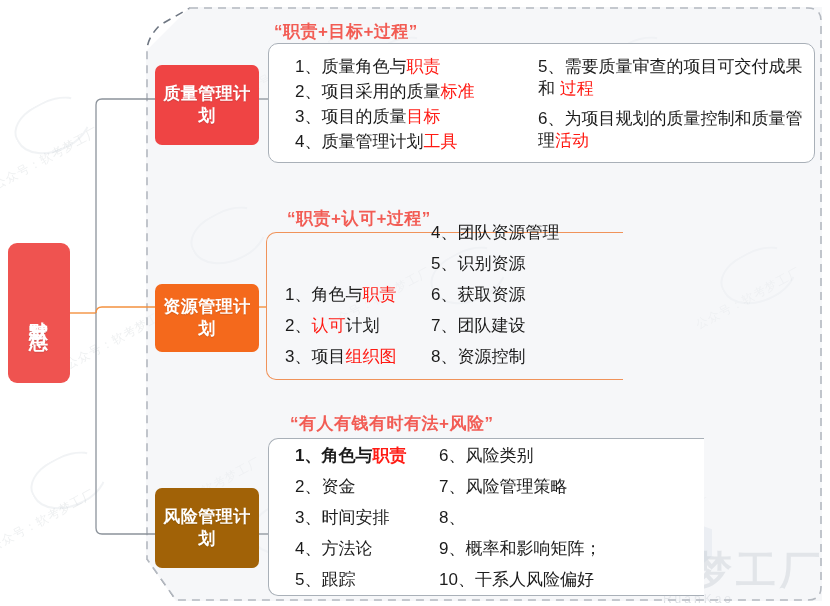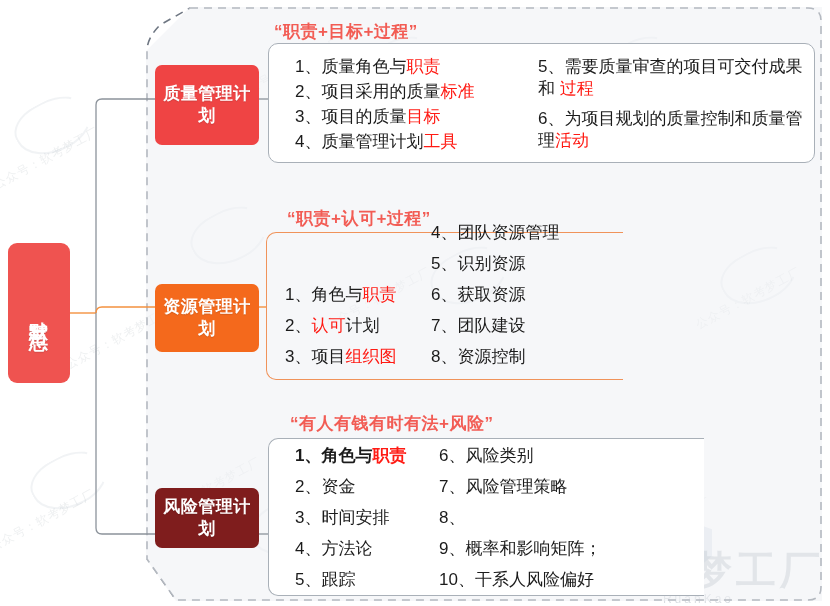--- a/index.html
+++ b/index.html
@@ -105,21 +105,21 @@
     color: #ffffff;
     font-size: 17px;
     font-weight: bold;
     line-height: 1.30;
     letter-spacing: 0.5px;
     text-shadow: 0 1px 1px rgba(0,0,0,0.13);
     padding: 0 4px;
   }
   #node-quality { left:155px; top:65px;  height:80px; background:#ef4444; }
   #node-resource{ left:155px; top:284px; height:68px; background:#f4691c; }
-  #node-risk    { left:155px; top:488px; height:60px; background:#7f1d1d;align-items:center; }
+  #node-risk    { left:155px; top:488px; height:80px; background:#a16207;align-items:center; }
 
   
   .sec-head {
     position: absolute;
     z-index: 5;
     font-size: 17px;
     font-weight: bold;
     color: #f25c54;
     letter-spacing: 0.5px;
     white-space: nowrap;

